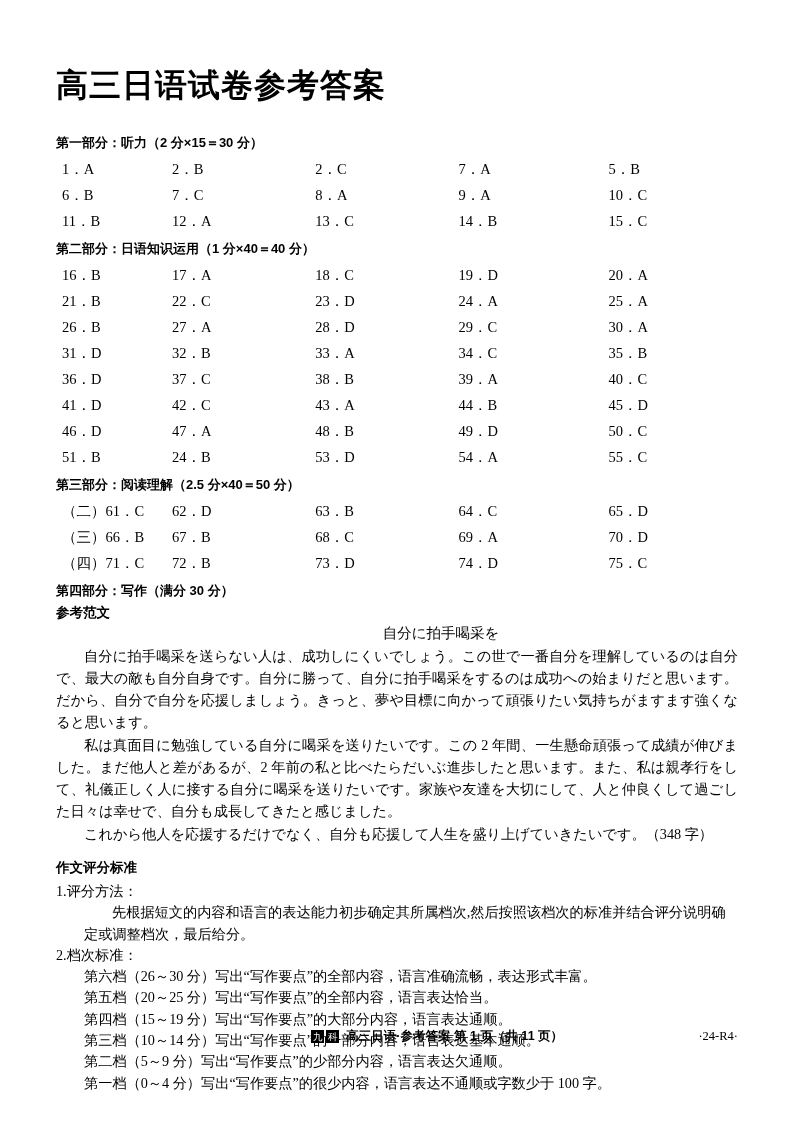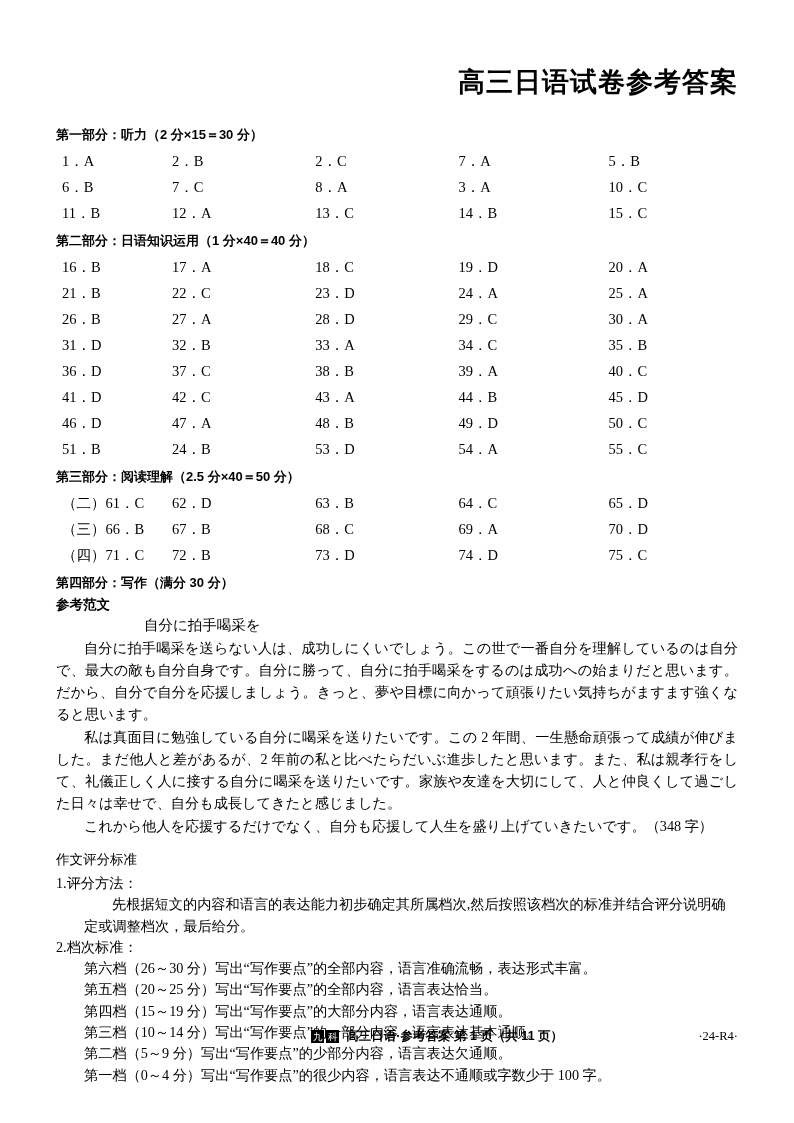--- a/index.html
+++ b/index.html
@@ -15,24 +15,24 @@
     position: relative;
   }
   .page {
     position: relative;
     width: 794px;
     height: 1123px;
     box-sizing: border-box;
     padding: 40px 56px 0 56px;
   }
   .doc-title {
-    text-align: right;
-    font-family: "Liberation Sans", sans-serif;
-    font-weight: bold;
-    font-size: 27px;
+    text-align: left;
+    font-family: "Liberation Sans", sans-serif;
+    font-weight: bold;
+    font-size: 32px;
     letter-spacing: 1px;
     margin: 24px 0 26px 0;
   }
   .section-head {
     font-family: "Liberation Sans", sans-serif;
     font-weight: bold;
     font-size: 13px;
     margin: 6px 0 4px 0;
   }
   .answer-grid {
@@ -50,35 +50,35 @@
   .answer-grid td.c2 { width: 21%; }
   .answer-grid td.c3 { width: 22%; }
   .answer-grid td.c4 { width: 19%; }
   .sub-head {
     font-family: "Liberation Sans", sans-serif;
     font-weight: bold;
     font-size: 13.5px;
     margin: 4px 0 2px 0;
   }
   .essay-title {
-    text-align: left;
+    text-align: center;
     text-indent: 88px;
     font-size: 14.5px;
     margin: 2px 0 2px 0;
   }
   .essay-p {
     font-size: 14.2px;
     line-height: 1.55;
     text-indent: 28px;
     margin: 0 0 1px 0;
     text-align: justify;
   }
   .criteria-head {
     font-family: "Liberation Sans", sans-serif;
-    font-weight: normal;
+    font-weight: bold;
     font-size: 13.5px;
     margin: 14px 0 4px 0;
   }
   .crit-line {
     font-size: 14.2px;
     line-height: 1.5;
     margin: 0;
   }
   .crit-indent2 {
     font-size: 14.2px;
@@ -151,21 +151,21 @@
       <td class="c0">1．A</td>
       <td class="c1">2．B</td>
       <td class="c2">2．C</td>
       <td class="c3">7．A</td>
       <td class="c4">5．B</td>
     </tr>
     <tr>
       <td class="c0">6．B</td>
       <td class="c1">7．C</td>
       <td class="c2">8．A</td>
-      <td class="c3">3．A</td>
+      <td class="c3">9．A</td>
       <td class="c4">10．C</td>
     </tr>
     <tr>
       <td class="c0">11．B</td>
       <td class="c1">12．A</td>
       <td class="c2">13．C</td>
       <td class="c3">14．B</td>
       <td class="c4">15．C</td>
     </tr>
   </tbody>

